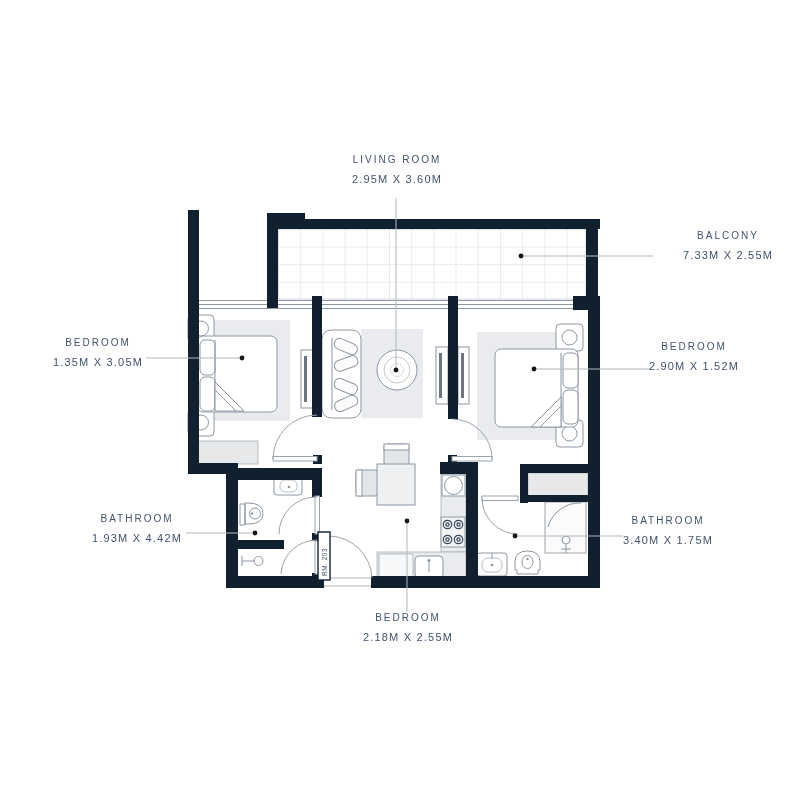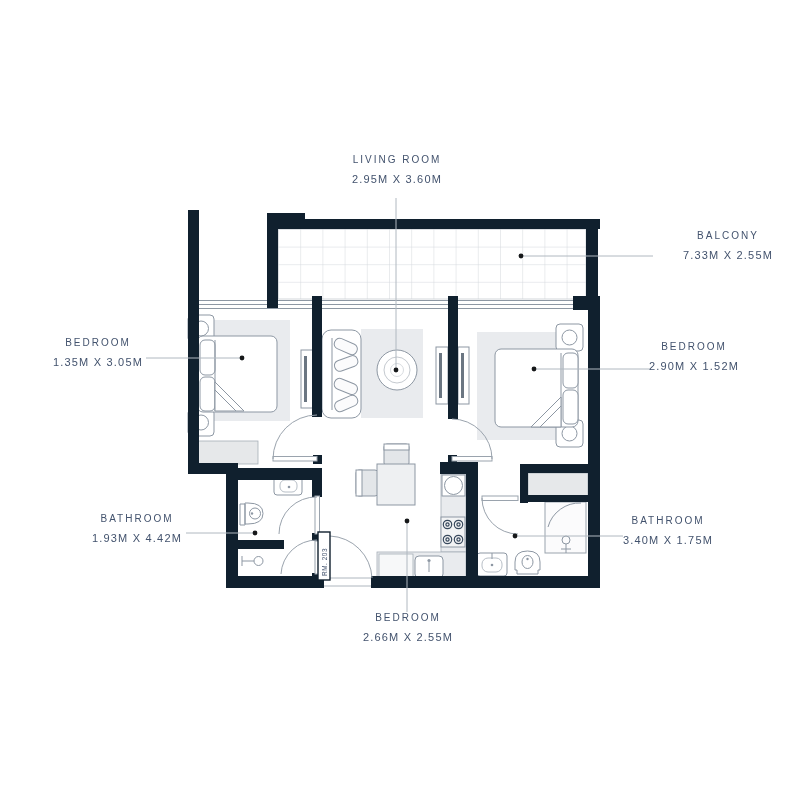--- a/index.html
+++ b/index.html
@@ -235,16 +235,16 @@
 <div class="lbl" style="left:137px;top:513px;">
   <div class="room-name">BATHROOM</div>
   <div class="room-dims">1.93M X 4.42M</div>
 </div>
 <div class="lbl" style="left:668px;top:515px;">
   <div class="room-name">BATHROOM</div>
   <div class="room-dims">3.40M X 1.75M</div>
 </div>
 <div class="lbl" style="left:408px;top:612px;">
   <div class="room-name">BEDROOM</div>
-  <div class="room-dims">2.66M X 2.55M</div>
+  <div class="room-dims">2.18M X 2.55M</div>
 </div>
 
 </div>
 
 </body></html>

